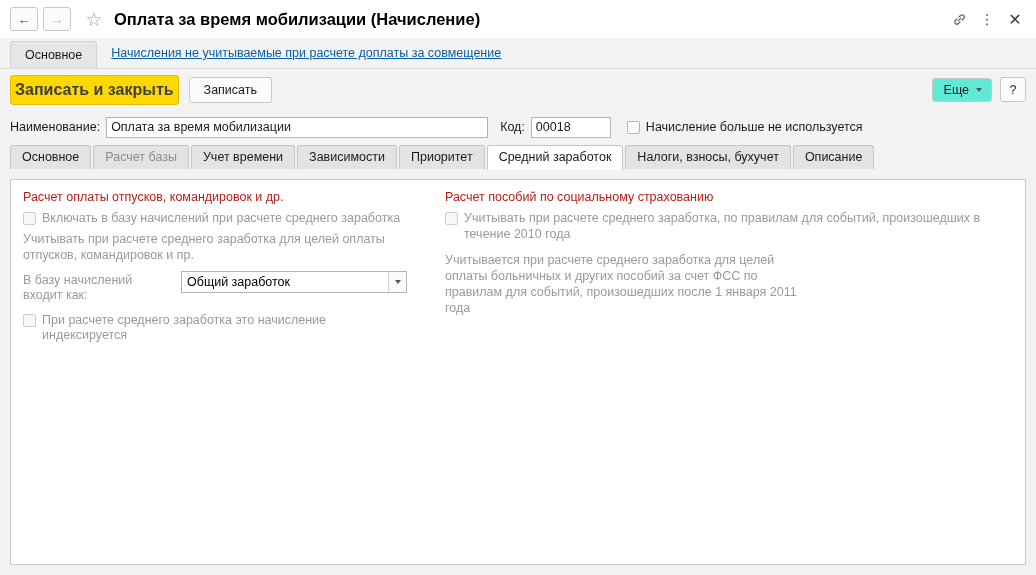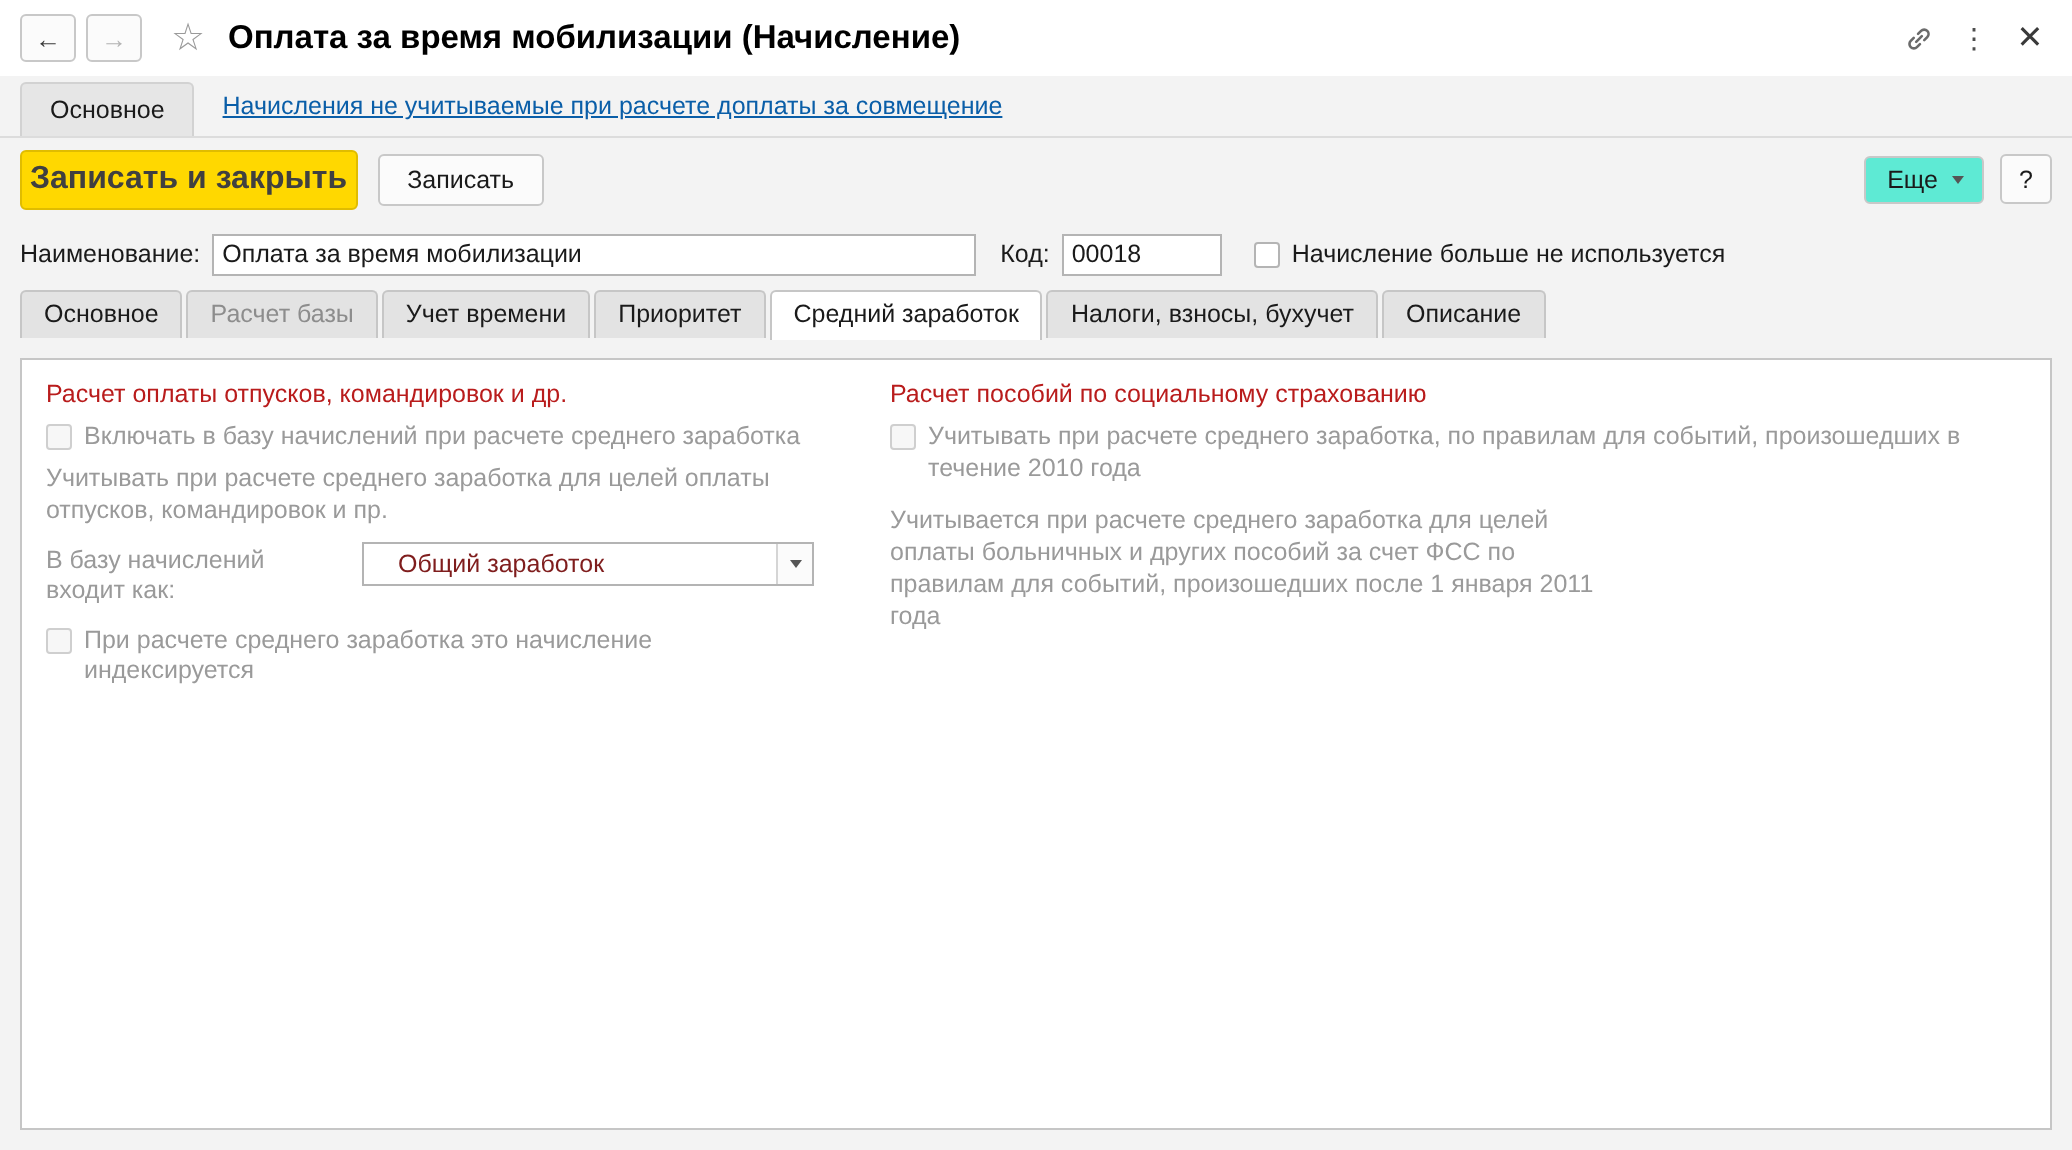--- a/index.html
+++ b/index.html
@@ -317,22 +317,21 @@
   }
   .select {
     width: 226px;
     height: 22px;
     border: 1px solid #b4b4b4;
     background: #ffffff;
     display: flex;
     align-items: center;
     box-sizing: border-box;
     font-size: 12.5px;
-    color: #7f1d1d;
-    padding-left: 12px;
+    color: #000000;
   }
   .select .sel-val { padding: 0 5px; flex: 1 1 auto; }
   .select .sel-btn {
     width: 17px;
     height: 20px;
     border-left: 1px solid #d5d5d5;
     display: flex;
     align-items: center;
     justify-content: center;
     background: #fbfbfb;
@@ -410,20 +409,21 @@
     <div class="checkbox-wrap" style="margin-left:16px;">
       <span class="cb"></span>
       <span>Начисление больше не используется</span>
     </div>
   </div>
 
   <div class="tabstrip">
     <div class="tab">Основное</div>
     <div class="tab inactive-gray">Расчет базы</div>
     <div class="tab">Учет времени</div>
+    <div class="tab">Зависимости</div>
     <div class="tab">Приоритет</div>
     <div class="tab active">Средний заработок</div>
     <div class="tab">Налоги, взносы, бухучет</div>
     <div class="tab">Описание</div>
   </div>
 
   <div class="panel">
     <div class="columns">
 
       <div class="col-left">

